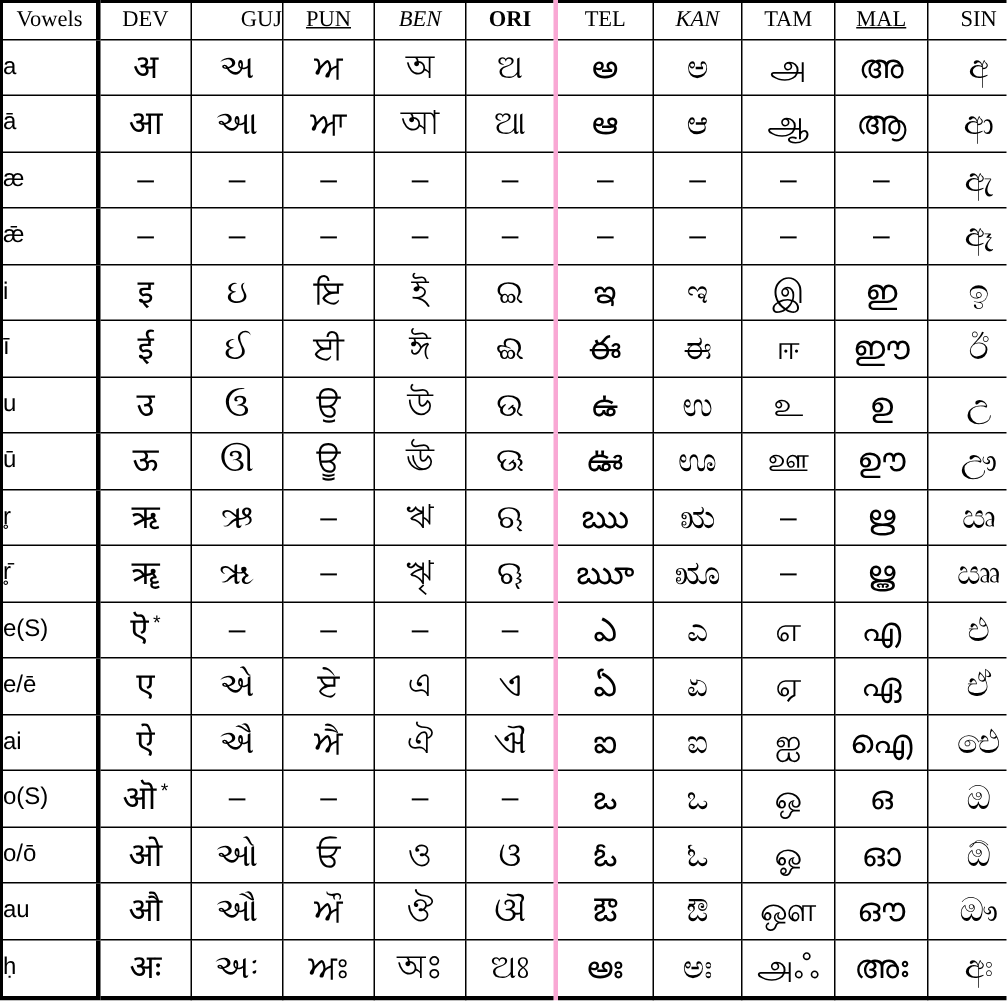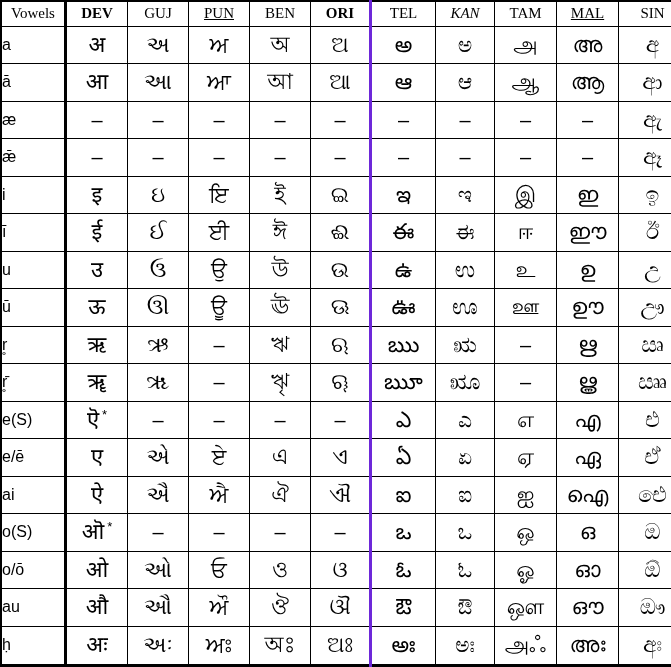--- a/index.html
+++ b/index.html
@@ -26,27 +26,27 @@
   table.vowels td {
     border: 1px solid #000000;
     padding: 0;
     overflow: hidden;
     vertical-align: middle;
   }
   
   table.vowels th:nth-child(2),
   table.vowels td:nth-child(2) { border-left: 3px solid #000000; }
   table.vowels th:nth-child(7),
-  table.vowels td:nth-child(7) { border-left: 3px solid #6d28d9; }
+  table.vowels td:nth-child(7) { border-left: 3px solid #f9a8d4; }
   
   table.vowels th:nth-child(1)  { width: 62px; }
-  table.vowels th:nth-child(2)  { width: 60px; font-weight: bold; }
-  table.vowels th:nth-child(3)  { width: 60px; }
+  table.vowels th:nth-child(2)  { width: 60px; }
+  table.vowels th:nth-child(3)  { width: 60px; text-align: right; }
   table.vowels th:nth-child(4)  { width: 60px; text-decoration: underline; }
-  table.vowels th:nth-child(5)  { width: 60px; }
+  table.vowels th:nth-child(5)  { width: 60px; font-style: italic; }
   table.vowels th:nth-child(6)  { width: 58px; font-weight: bold; }
   table.vowels th:nth-child(7)  { width: 63px; }
   table.vowels th:nth-child(8)  { width: 58px; font-style: italic; }
   table.vowels th:nth-child(9)  { width: 61px; }
   table.vowels th:nth-child(10) { width: 61px; text-decoration: underline; }
   table.vowels th:nth-child(11) { width: 67px; }
 
   table.vowels thead tr { height: 25px; }
   table.vowels th {
     font-family: "Liberation Serif", serif;

